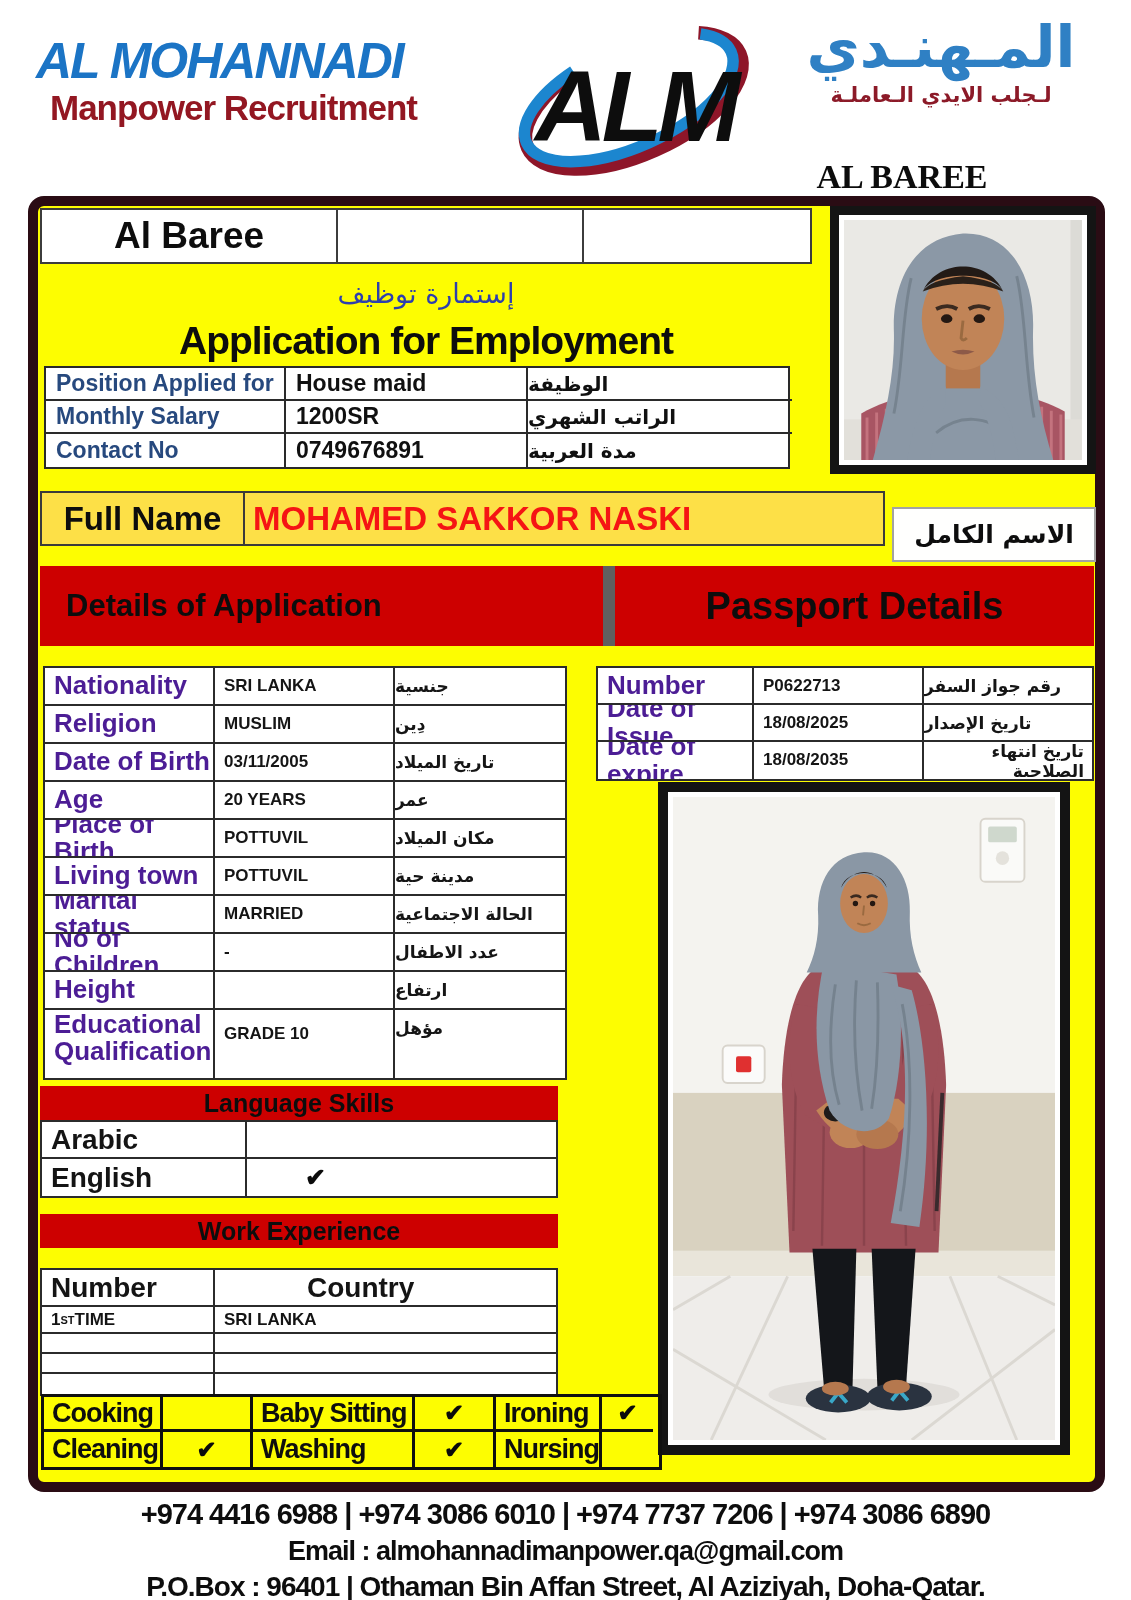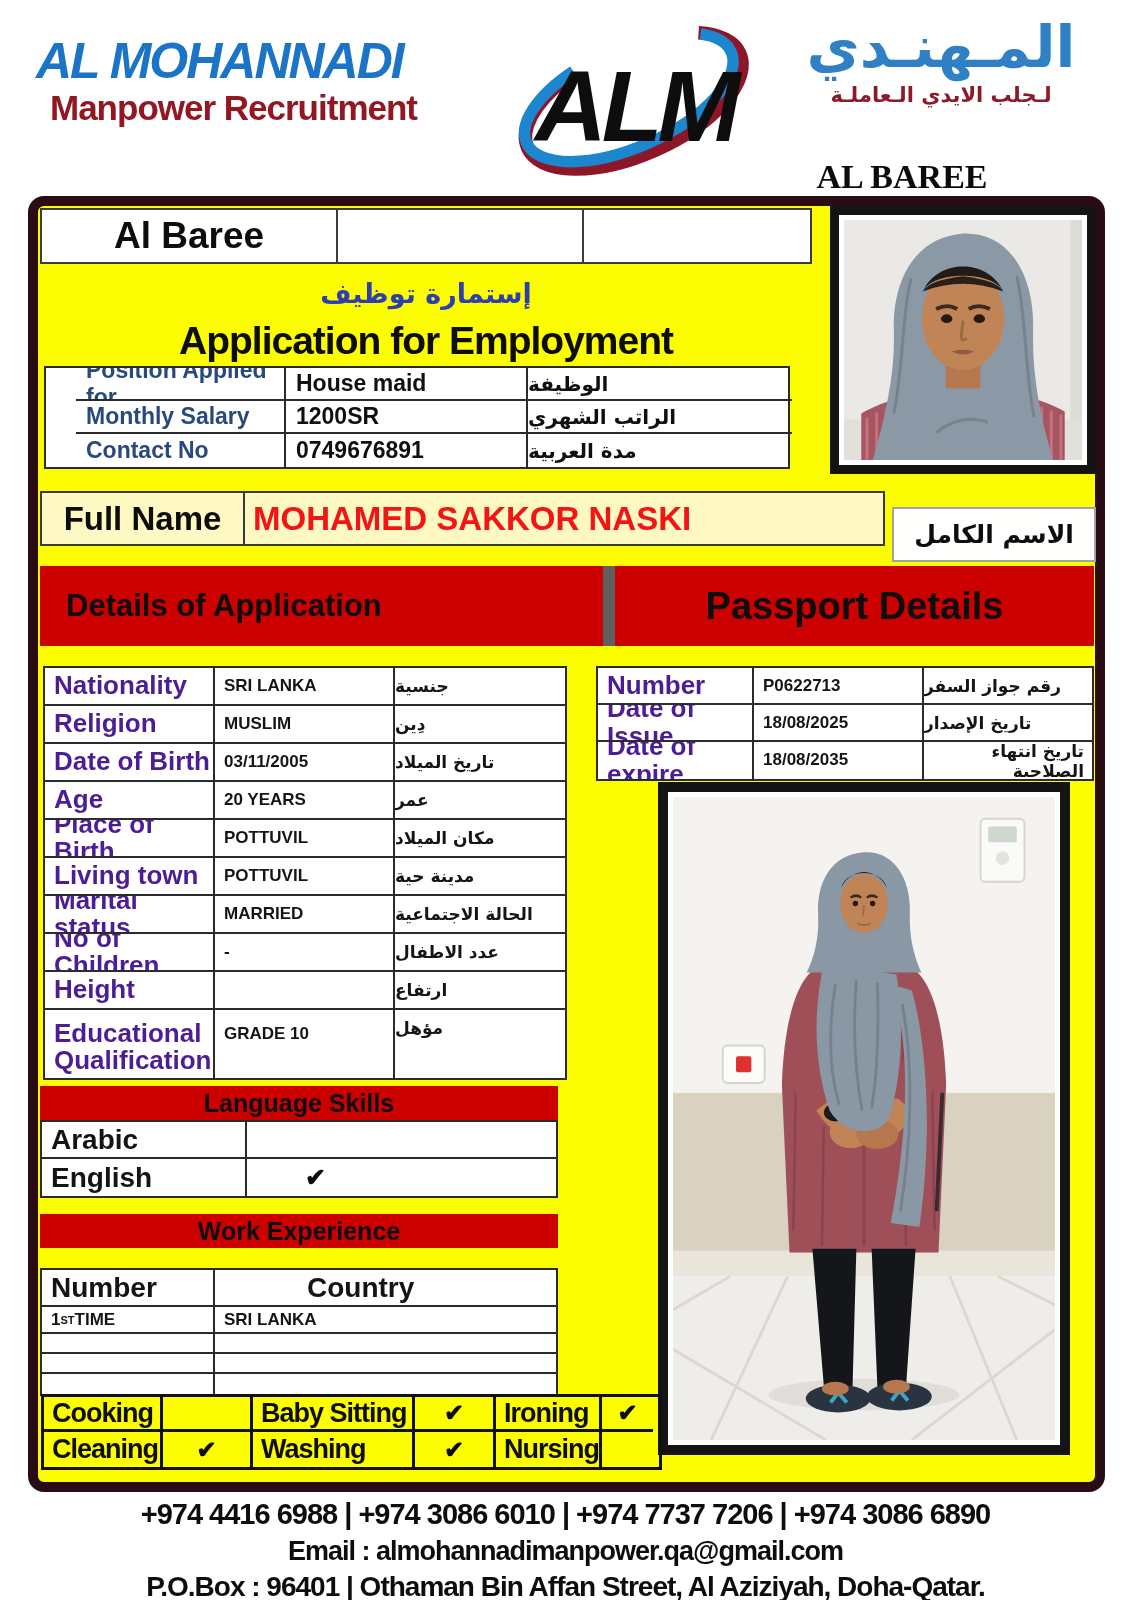--- a/index.html
+++ b/index.html
@@ -39,44 +39,44 @@
   .agent-row {
     position:absolute; left:2px; top:2px; width:772px; height:56px;
     display:flex; background:#ffffff; border:2px solid #3c3c3c;
   }
   .agent-cell { height:100%; border-right:2px solid #3c3c3c; display:flex; align-items:center; justify-content:center; }
   .agent-cell:last-child { border-right:none; }
   .agent-c1 { width:296px; font-size:37px; font-weight:bold; color:#0d0d0d; }
   .agent-c2 { width:246px; } .agent-c3 { width:226px; }
   
   .title-block { position:absolute; left:2px; top:62px; width:772px; text-align:center; }
-  .title-ar { font-family:"DejaVu Sans", sans-serif; font-size:27px; font-weight:bold; color:#2d3fae; margin-top:10px; }
+  .title-ar { font-family:"DejaVu Sans", sans-serif; font-size:27px; font-weight:normal; color:#2d3fae; margin-top:10px; }
   .title-en { font-size:39px; font-weight:bold; color:#0d0d0d; margin-top:10px; letter-spacing:-1px; }
   
   .top-table {
     position:absolute; left:6px; top:160px; width:746px;
     display:grid; grid-template-columns:240px 242px 264px; grid-auto-rows:33px;
     background:#ffffff; border:2px solid #2a2a2a;
   }
   .top-table > div { border-right:2px solid #2a2a2a; border-bottom:2px solid #2a2a2a; display:flex; align-items:center; overflow:hidden; }
   .top-table > div:nth-child(3n) { border-right:none; }
   .top-table > div:nth-last-child(-n+3) { border-bottom:none; }
-  .tt-label { padding-left:10px; font-size:23px; font-weight:bold; color:#27497e;margin-left:30px; }
+  .tt-label { padding-left:10px; font-size:23px; font-weight:bold; color:#27497e; }
   .tt-value { padding-left:10px; font-size:23px; font-weight:bold; color:#101010; }
   .tt-arabic { justify-content:flex-end; padding-right:8px; font-family:"DejaVu Sans", sans-serif; font-size:20px; font-weight:bold; color:#101010; direction:rtl; }
   
   .portrait {
     position:absolute; left:792px; top:0px; width:266px; height:268px;
     background:#ffffff; border:9px solid #141414; padding:5px;
   }
   .portrait svg { width:100%; height:100%; display:block; }
   
   .fullname-row { position:absolute; left:2px; top:285px; width:1056px; height:55px; }
   .fn-box1 {
-    position:absolute; left:0; top:0; width:845px; height:55px; background:#fef9c3;
+    position:absolute; left:0; top:0; width:845px; height:55px; background:#fde047;
     border:2px solid #3a3a3a; display:flex;
   }
   .fn-label { width:203px; border-right:2px solid #3a3a3a; display:flex; align-items:center; justify-content:center;
     font-size:33px; font-weight:bold; color:#0d0d0d; }
   .fn-value { flex:1; display:flex; align-items:center; padding-left:8px; font-size:33px; font-weight:bold; color:#f51414; letter-spacing:0px; }
   .fn-box2 {
     position:absolute; left:852px; top:16px; width:204px; height:55px; background:#fffffe; border:2px solid #a3a3a3;
     display:flex; align-items:center; justify-content:center;
     font-family:"DejaVu Sans", sans-serif; font-size:25px; font-weight:bold; color:#0d0d0d; direction:rtl;
   }
@@ -93,21 +93,21 @@
   .g2 > div:nth-child(2n) { border-right:none; }
   .rowlast3 > div:nth-last-child(-n+3) { border-bottom:none; }
   .rowlast2 > div:nth-last-child(-n+2) { border-bottom:none; }
   
   .details-table { position:absolute; left:5px; top:460px; width:524px;
     grid-template-columns:170px 180px 170px; grid-template-rows:repeat(9,38px) 68px; }
   .dt-label { padding-left:9px; font-size:26px; font-weight:bold; color:#4c1d95; line-height:1.05; }
   .dt-value { padding-left:9px; font-size:17px; font-weight:bold; color:#151515; align-items:flex-start !important; padding-top:8px; }
   .details-table .dt-value { align-items:center !important; padding-top:0; }
   .dt-arabic { justify-content:flex-end; padding-right:8px; font-family:"DejaVu Sans", sans-serif; font-size:17px; font-weight:bold; color:#151515; direction:rtl; }
-  .dt-top { align-items:flex-start !important; padding-top:10px; }
+  .dt-top { align-items:flex-start !important; padding-top:1px; }
   
   .passport-table { position:absolute; left:558px; top:460px; width:498px;
     grid-template-columns:156px 170px 168px; grid-template-rows:repeat(3,37px); }
   
   .fullbody {
     position:absolute; left:620px; top:576px; width:412px; height:673px;
     background:#ffffff; border:10px solid #141414; padding:5px;
   }
   .fullbody svg { width:100%; height:100%; display:block; }
   

